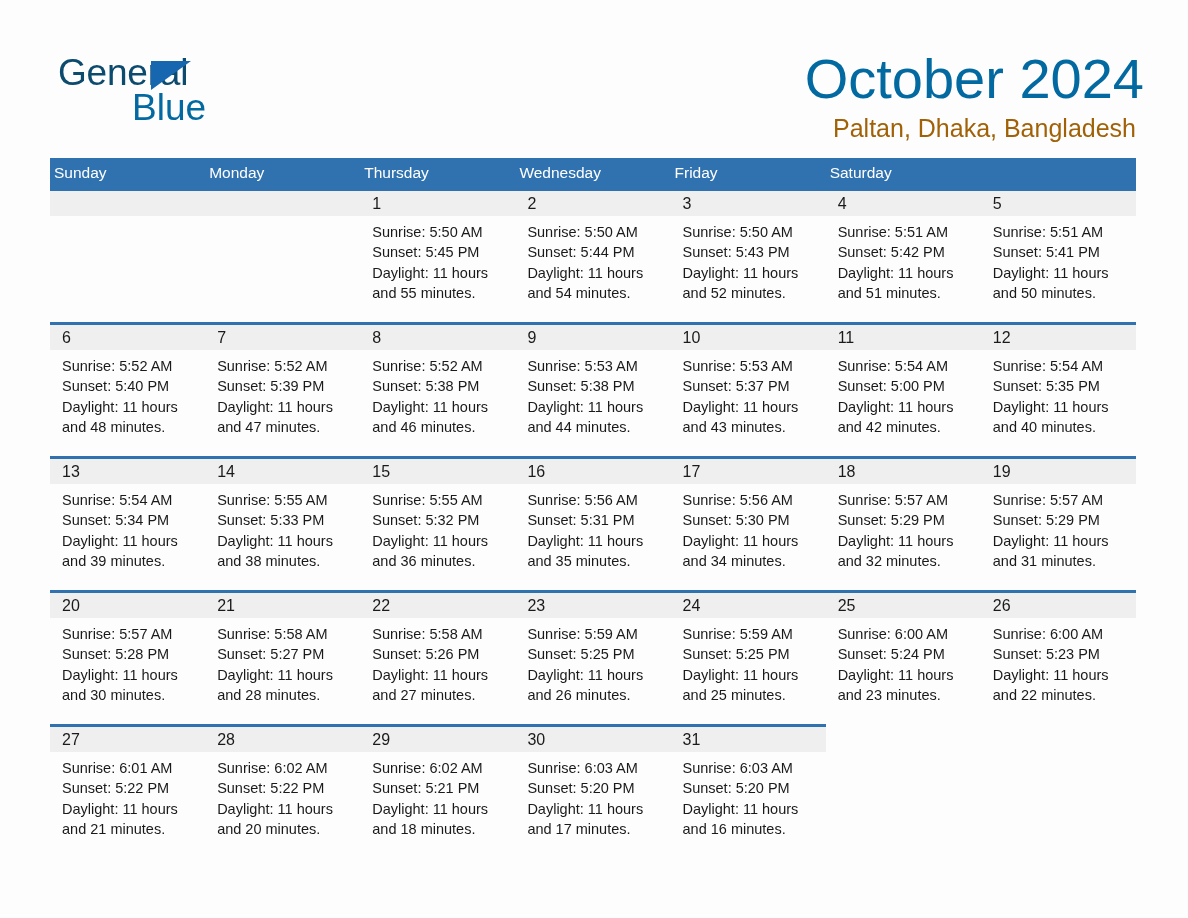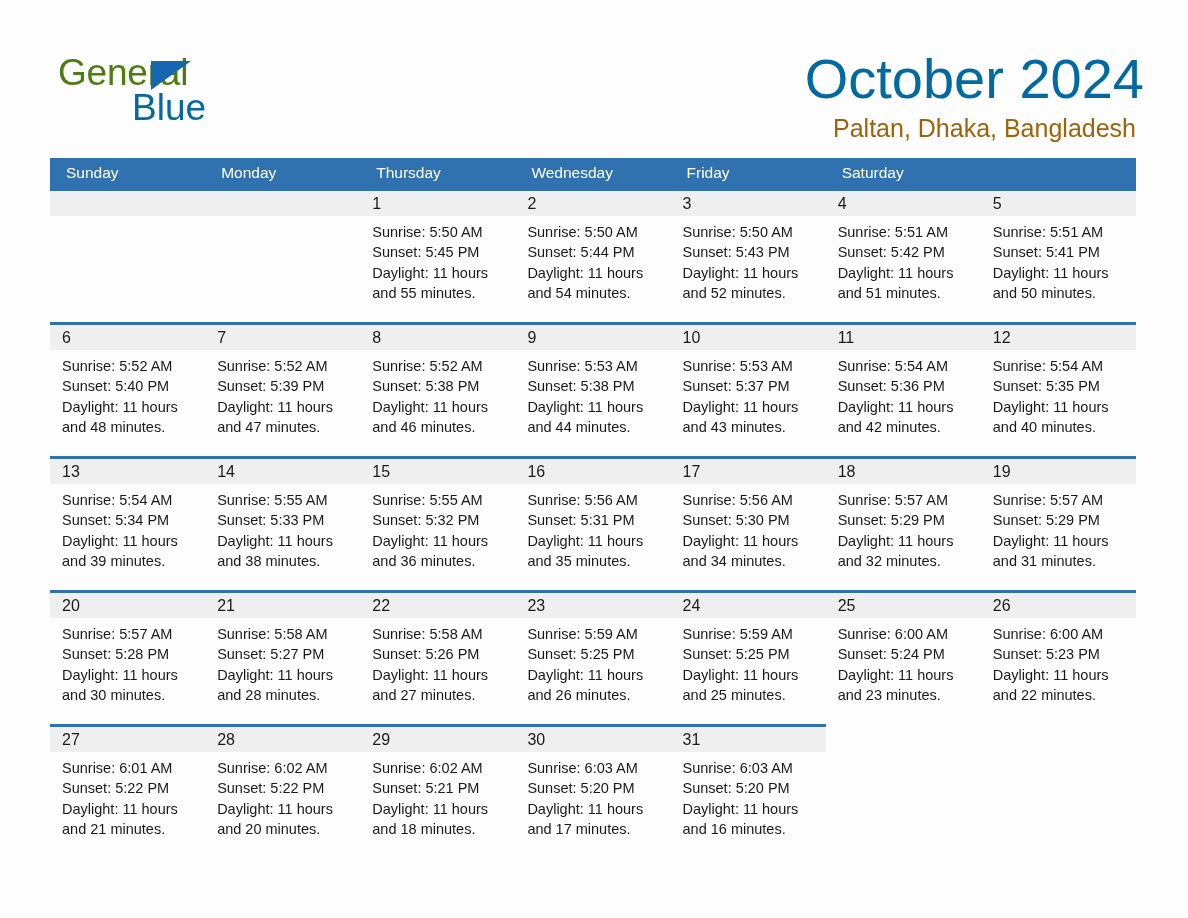--- a/index.html
+++ b/index.html
@@ -29,21 +29,21 @@
     position: absolute;
     left: 58px;
     top: 52px;
     width: 300px;
     height: 80px;
   }
   .logo-general {
     position: absolute;
     left: 0; top: 0;
     font-size: 37px;
-    color: #4d7c0f;
+    color: #0c4a6e;
     letter-spacing: -0.2px;
     line-height: 42px;
     font-weight: 400;
   }
   .logo-tri {
     position: absolute;
     left: 93px;
     top: 9px;
     width: 0; height: 0;
     border-left: 40px solid #1667b0;
@@ -94,21 +94,21 @@
     width: 1086px;
     height: 30px;
     background: #3072b0;
   }
   .dow {
     width: 155.14px;
     height: 30px;
     color: #ffffff;
     font-size: 15.5px;
     line-height: 30px;
-    padding-left: 16px;
+    padding-left: 4px;
     white-space: nowrap;
     overflow: hidden;
   }
 
   .week {
     display: flex;
     width: 1086px;
   }
   .cell {
     width: 155.14px;
@@ -299,21 +299,21 @@
               <div class="cell-line">Daylight: 11 hours</div>
               <div class="cell-line">and 43 minutes.</div>
             </div>
           </div>
           <div class="cell filled">
             <div class="daynum-band">
               <span class="daynum">11</span>
             </div>
             <div class="cell-body">
               <div class="cell-line">Sunrise: 5:54 AM</div>
-              <div class="cell-line">Sunset: 5:36 PM</div>
+              <div class="cell-line">Sunset: 5:00 PM</div>
               <div class="cell-line">Daylight: 11 hours</div>
               <div class="cell-line">and 42 minutes.</div>
             </div>
           </div>
           <div class="cell filled">
             <div class="daynum-band">
               <span class="daynum">12</span>
             </div>
             <div class="cell-body">
               <div class="cell-line">Sunrise: 5:54 AM</div>

